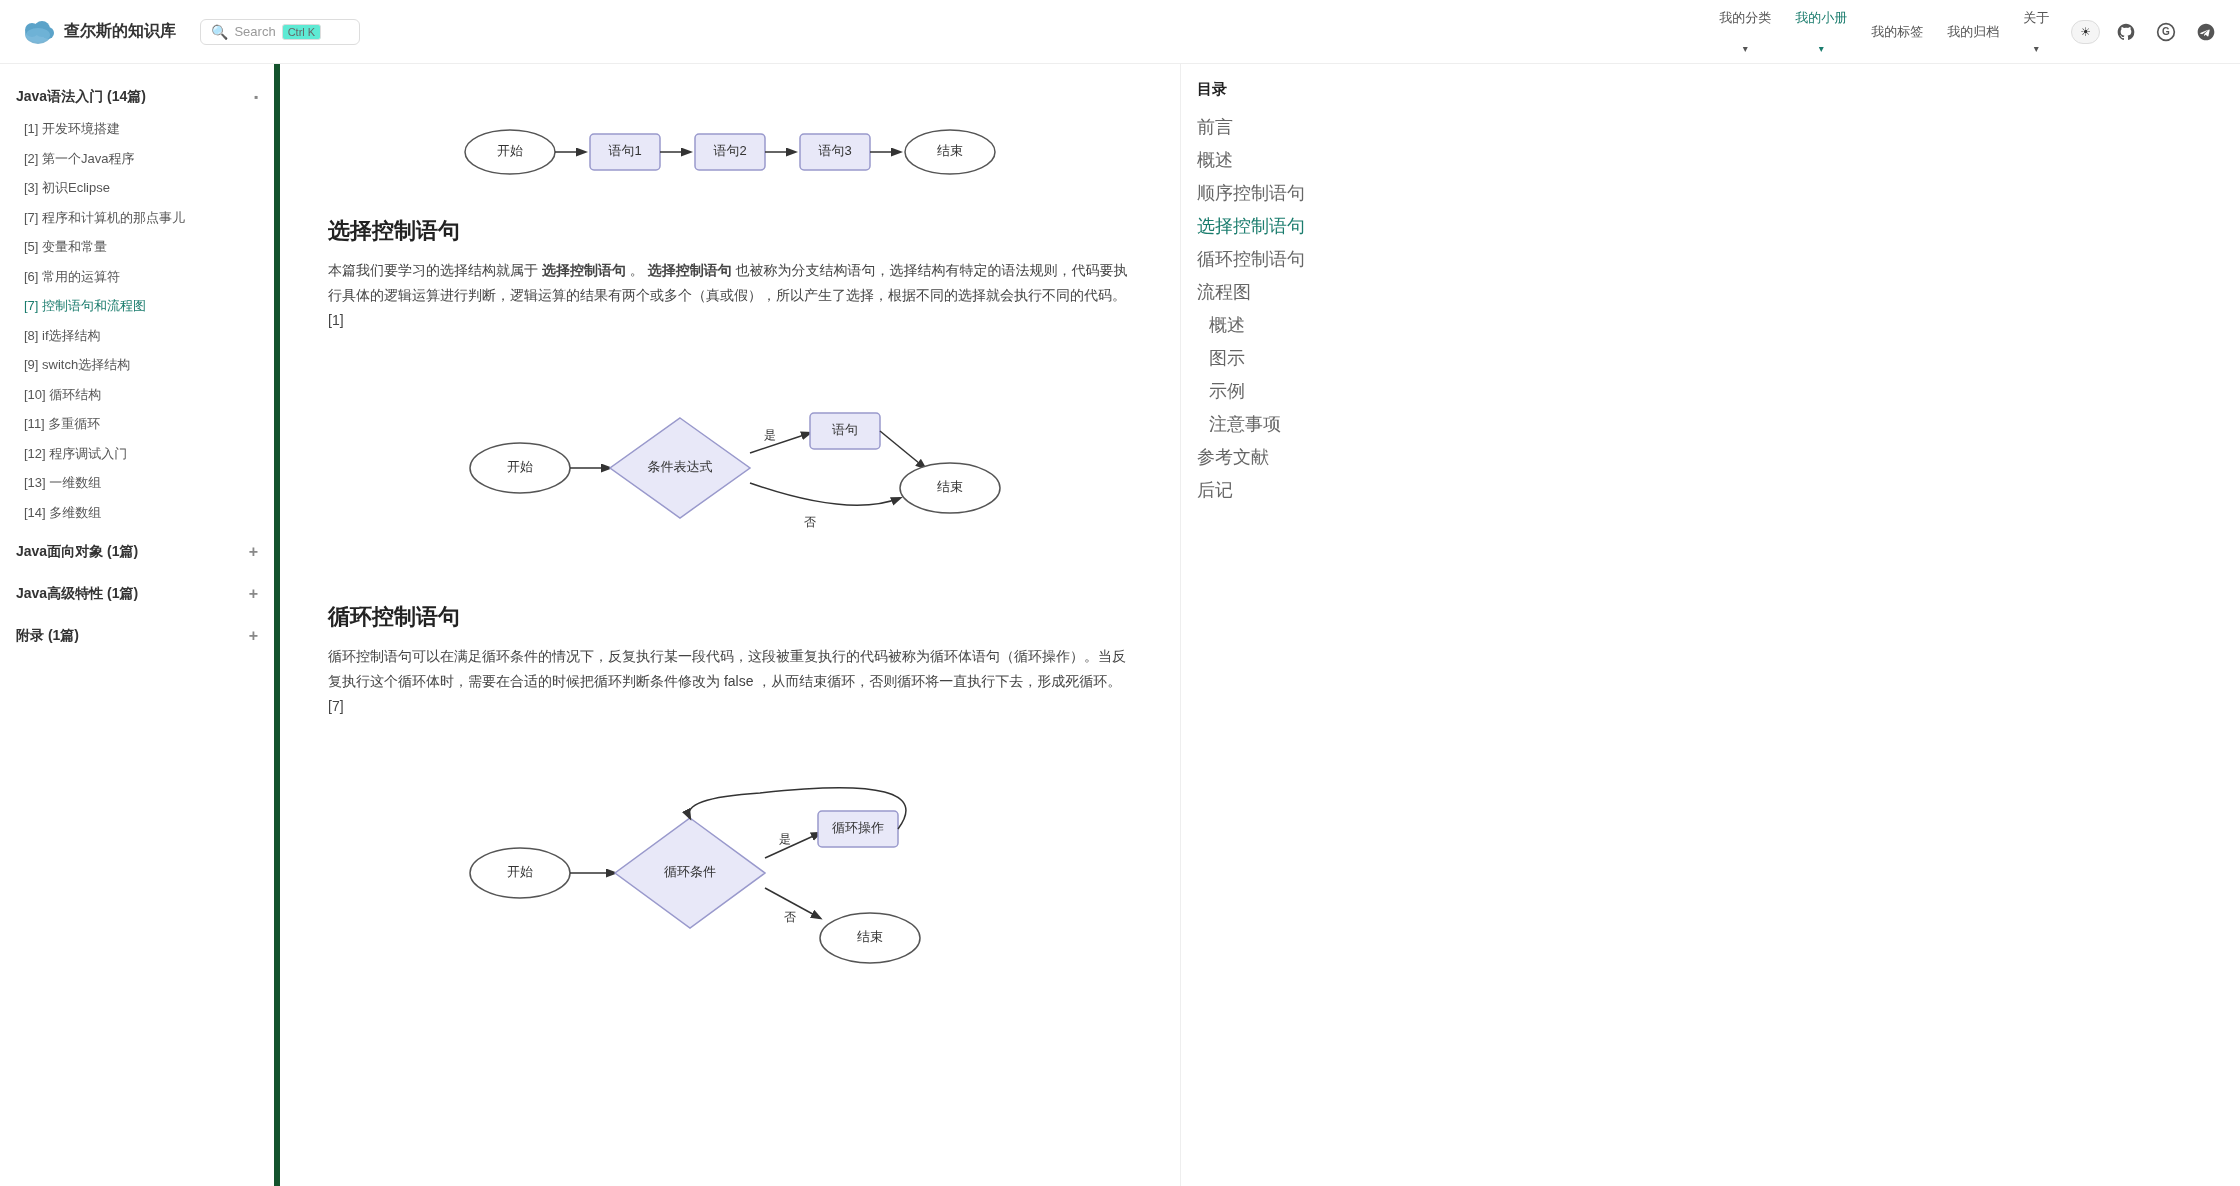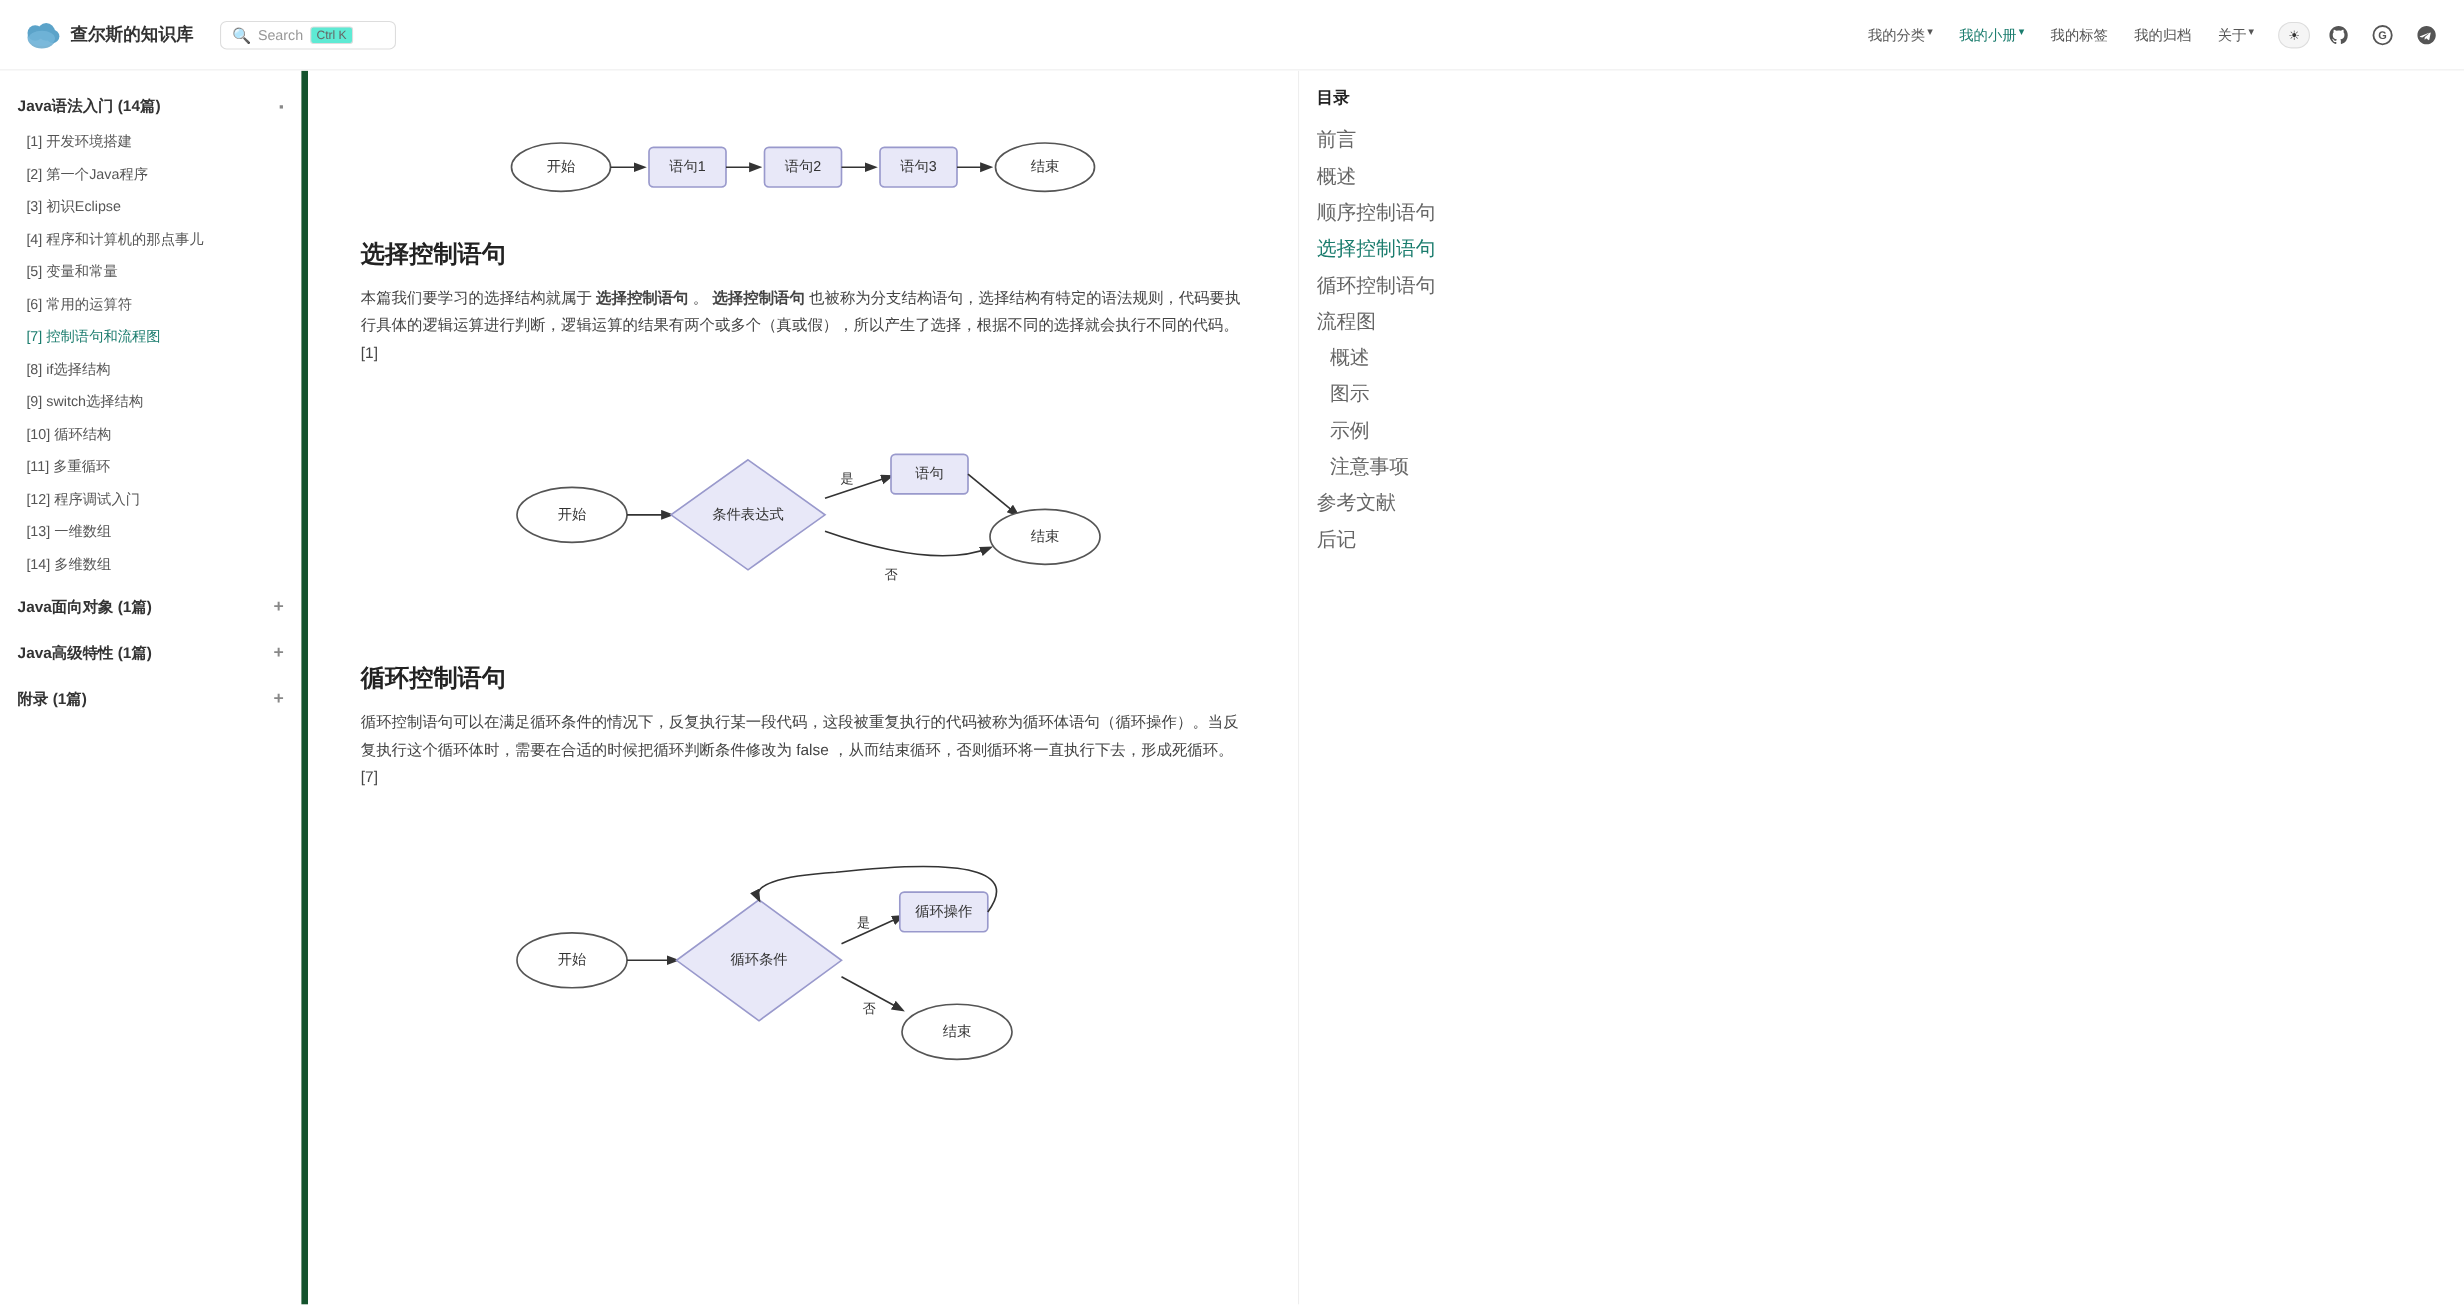--- a/index.html
+++ b/index.html
@@ -14,21 +14,21 @@
     .toc { width: 180px; min-width: 180px; padding: 16px; overflow-y: auto; border-left: 1px solid #eee; }
 
     
     .logo { display: flex; align-items: center; gap: 8px; margin-right: 24px; }
     .logo-icon { width: 36px; height: 36px; }
     .logo-text { font-size: 16px; font-weight: 600; color: #333; white-space: nowrap; }
     .search-box { display: flex; align-items: center; gap: 6px; border: 1px solid #ddd; border-radius: 6px; padding: 4px 10px; min-width: 160px; cursor: pointer; color: #888; font-size: 13px; }
     .search-icon { color: #888; font-size: 14px; }
     .kbd { background: #5eead4; border: 1px solid #ddd; border-radius: 3px; padding: 1px 5px; font-size: 11px; color: #666; }
     .nav { display: flex; align-items: center; gap: 4px; margin-left: auto; }
-    .nav-item { padding: 6px 10px; cursor: pointer; color: #555; font-size: 13px; display: flex; gap: 2px; white-space: nowrap; }
+    .nav-item { padding: 6px 10px; cursor: pointer; color: #555; font-size: 13px; display: flex; align-items: center; gap: 16px; white-space: nowrap; flex-direction: column; }
     .nav-item.active { color: #1a7c6d; }
     .nav-dropdown { font-size: 10px; }
     .header-icons { display: flex; align-items: center; gap: 12px; margin-left: 12px; }
     .header-icon { width: 28px; height: 28px; border-radius: 50%; display: flex; align-items: center; justify-content: center; cursor: pointer; font-size: 16px; color: #555; }
     .theme-toggle { background: #f5f5f5; border: 1px solid #ddd; border-radius: 16px; padding: 4px 8px; cursor: pointer; font-size: 12px; }
     .sidebar-section-header { display: flex; align-items: center; justify-content: space-between; padding: 8px 16px; font-weight: 600; font-size: 14px; cursor: pointer; }
     .sidebar-section-toggle { color: #888; font-size: 12px; }
     .sidebar-item { padding: 5px 16px 5px 24px; cursor: pointer; color: #555; font-size: 13px; line-height: 1.5; }
     .sidebar-item.active { color: #1a7c6d; }
     .sidebar-group { margin-bottom: 8px; }
@@ -131,21 +131,21 @@
 
       <div class="sidebar-group">
         <div class="sidebar-section-header">
           <span>Java语法入门 (14篇)</span>
           <span class="sidebar-section-toggle">▪</span>
         </div>
         <div>
           <div class="sidebar-item"><span>[1] 开发环境搭建</span></div>
           <div class="sidebar-item"><span>[2] 第一个Java程序</span></div>
           <div class="sidebar-item"><span>[3] 初识Eclipse</span></div>
-          <div class="sidebar-item"><span>[4] 程序和计算机的那点事儿</span></div>
+          <div class="sidebar-item"><span>[7] 程序和计算机的那点事儿</span></div>
           <div class="sidebar-item"><span>[5] 变量和常量</span></div>
           <div class="sidebar-item"><span>[6] 常用的运算符</span></div>
           <div class="sidebar-item active" style="color:#1a7c6d"><span>[7] 控制语句和流程图</span></div>
           <div class="sidebar-item"><span>[8] if选择结构</span></div>
           <div class="sidebar-item"><span>[9] switch选择结构</span></div>
           <div class="sidebar-item"><span>[10] 循环结构</span></div>
           <div class="sidebar-item"><span>[11] 多重循环</span></div>
           <div class="sidebar-item"><span>[12] 程序调试入门</span></div>
           <div class="sidebar-item"><span>[13] 一维数组</span></div>
           <div class="sidebar-item"><span>[14] 多维数组</span></div>

